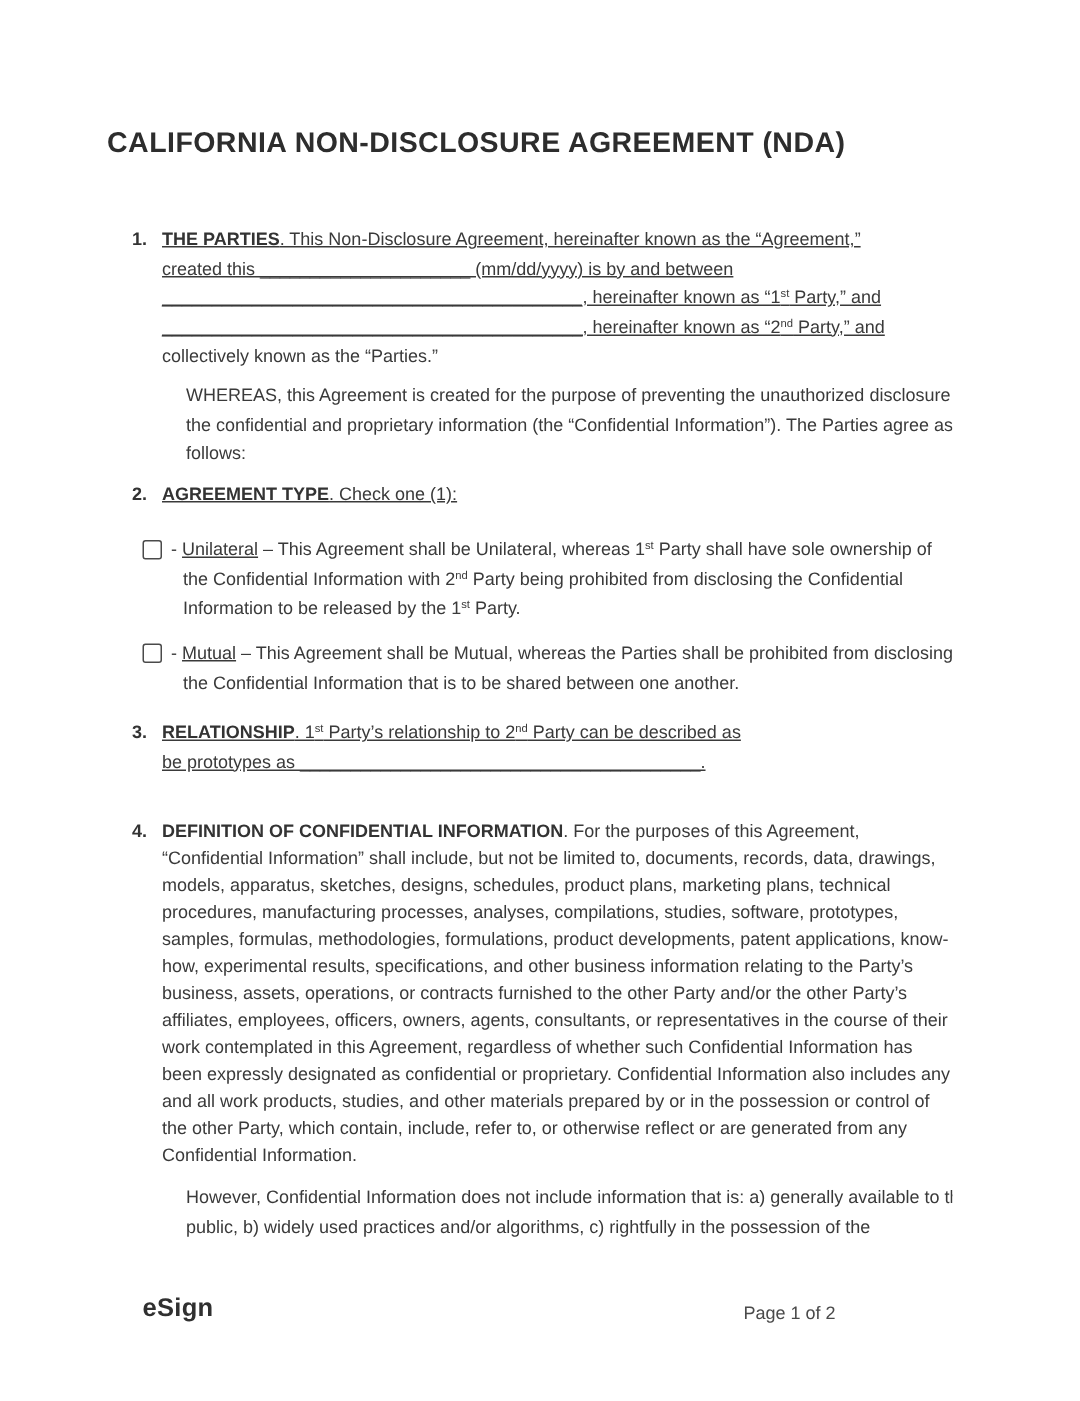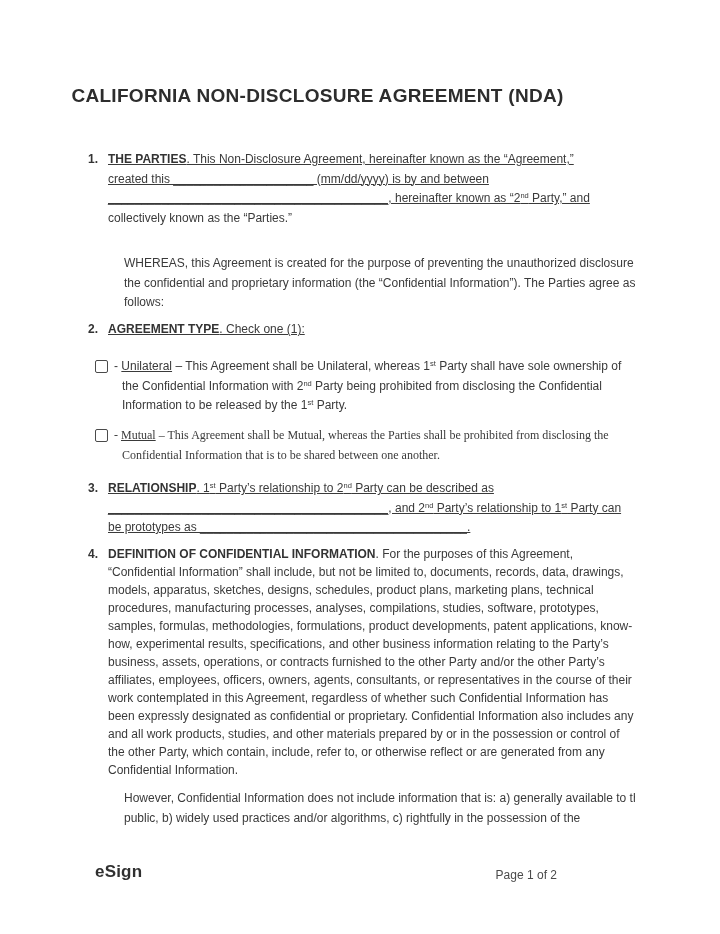--- a/index.html
+++ b/index.html
@@ -39,47 +39,47 @@
 
 <div class="page">
 
   <h1 class="title">CALIFORNIA NON-DISCLOSURE AGREEMENT (NDA)</h1>
 
   <section class="block sec" style="top:150px;">
     <span class="num">1.</span>
     <div class="body">
       <div class="nowrap"><b class="hd">THE PARTIES</b><span>. This Non-Disclosure Agreement, hereinafter known as the “Agreement,”</span></div>
       <div class="nowrap">created this _____________________ (mm/dd/yyyy) is by and between</div>
+      <div class="nowrap">__________________________________________, hereinafter known as “1<sup>st</sup> Party,” and</div>
       <div class="nowrap">__________________________________________, hereinafter known as “2<sup>nd</sup> Party,” and</div>
       <div>collectively known as the “Parties.”</div>
     </div>
   </section>
 
   <p class="block para" style="top:254px;">WHEREAS, this Agreement is created for the purpose of preventing the unauthorized disclosure of the confidential and proprietary information (the “Confidential Information”). The Parties agree as follows:</p>
 
   <section class="block sec" style="top:320px;">
     <span class="num">2.</span>
     <div class="body nowrap"><b class="hd">AGREEMENT TYPE</b><span>. Check one (1):</span></div>
   </section>
 
   <div class="block check" style="top:357px;">
     <span class="cb"></span>
     <div class="ct"><span>- </span><span class="u">Unilateral</span><span> – This Agreement shall be Unilateral, whereas 1<sup>st</sup> Party shall have sole ownership of the Confidential Information with 2<sup>nd</sup> Party being prohibited from disclosing the Confidential Information to be released by the 1<sup>st</sup> Party.</span></div>
   </div>
 
-  <div class="block check" style="top:426px;font-family:Liberation Serif, serif;">
+  <div class="block check" style="top:426px;">
     <span class="cb"></span>
     <div class="ct"><span>- </span><span class="u">Mutual</span><span> – This Agreement shall be Mutual, whereas the Parties shall be prohibited from disclosing the Confidential Information that is to be shared between one another.</span></div>
   </div>
 
   <section class="block sec" style="top:479px;">
     <span class="num">3.</span>
     <div class="body">
       <div class="nowrap"><b class="hd">RELATIONSHIP</b><span>. 1<sup>st</sup> Party’s relationship to 2<sup>nd</sup> Party can be described as</span></div>
-      <div class="nowrap">__________________________________________, and 2<sup>nd</sup> Party’s relationship to 1<sup>st</sup> Party can</div>
       <div class="nowrap">be prototypes as ________________________________________.</div>
     </div>
   </section>
 
   <section class="block sec sec4" style="top:545px;">
     <span class="num">4.</span>
     <div class="body"><b class="hd">DEFINITION OF CONFIDENTIAL INFORMATION</b><span>. For the purposes of this Agreement, “Confidential Information” shall include, but not be limited to, documents, records, data, drawings, models, apparatus, sketches, designs, schedules, product plans, marketing plans, technical procedures, manufacturing processes, analyses, compilations, studies, software, prototypes, samples, formulas, methodologies, formulations, product developments, patent applications, know-how, experimental results, specifications, and other business information relating to the Party’s business, assets, operations, or contracts furnished to the other Party and/or the other Party’s affiliates, employees, officers, owners, agents, consultants, or representatives in the course of their work contemplated in this Agreement, regardless of whether such Confidential Information has been expressly designated as confidential or proprietary. Confidential Information also includes any and all work products, studies, and other materials prepared by or in the possession or control of the other Party, which contain, include, refer to, or otherwise reflect or are generated from any Confidential Information.</span></div>
   </section>
 
   <p class="block para" style="top:789px;">However, Confidential Information does not include information that is: a) generally available to the public, b) widely used practices and/or algorithms, c) rightfully in the possession of the</p>

